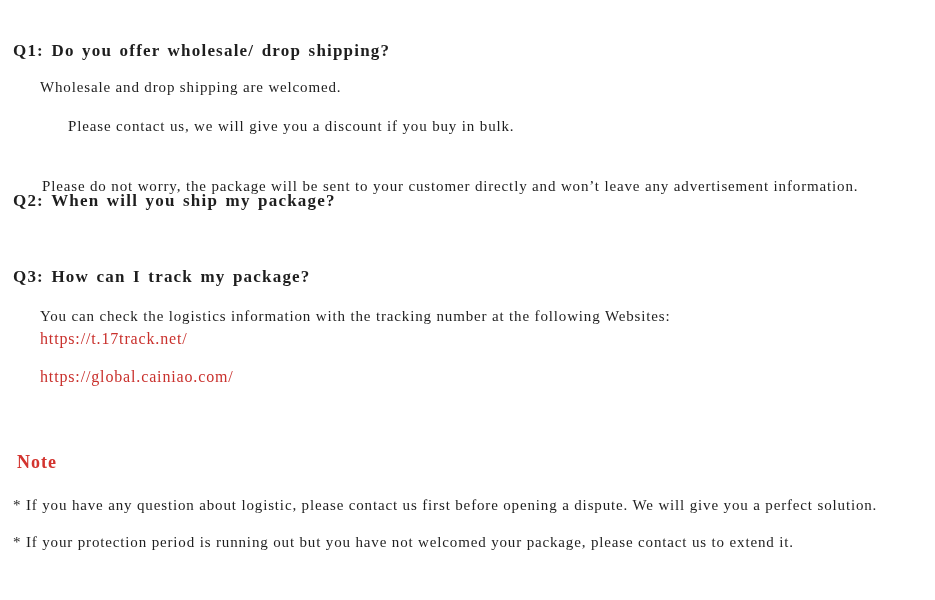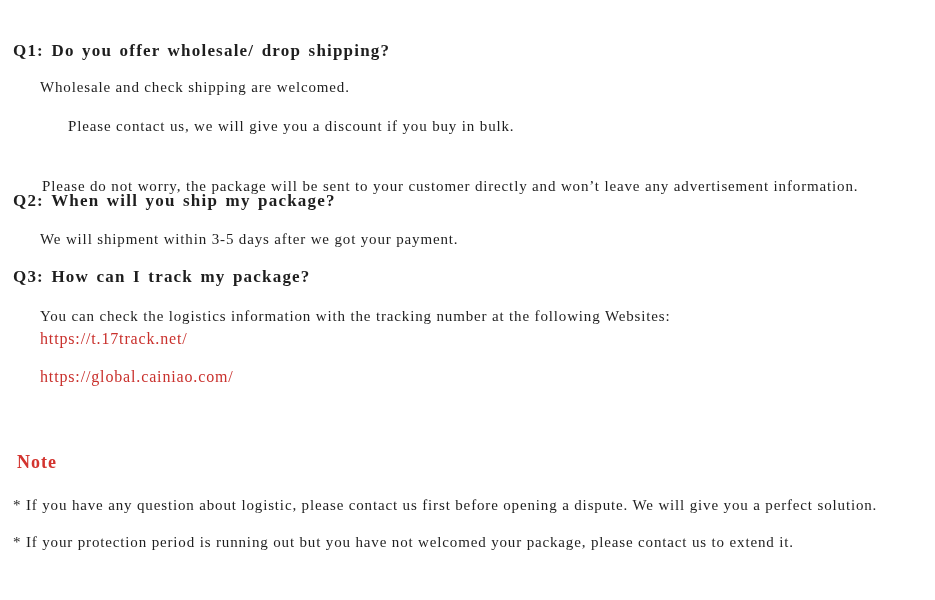--- a/index.html
+++ b/index.html
@@ -71,29 +71,28 @@
   #note-item-1{top:483px;}
   #note-item-2{top:520px;}
 </style>
 </head>
 <body>
 
 <main class="page">
 
   <h2 class="line question" id="q1-question">Q1: Do you offer wholesale/ drop shipping?</h2>
 
-  <p class="line answer" id="q1-answer-1">Wholesale and check shipping are welcomed.</p>
+  <p class="line answer" id="q1-answer-1">Wholesale and drop shipping are welcomed.</p>
 
   <p class="line answer" id="q1-answer-2">Please contact us, we will give you a discount if you buy in bulk.</p>
 
   <p class="line answer" id="q1-answer-3">Please do not worry, the package will be sent to your customer directly and won’t leave any advertisement information.</p>
 
   <h2 class="line question" id="q2-question">Q2: When will you ship my package?</h2>
 
-  <p class="line answer" id="q2-answer-1">We will shipment within 3-5 days after we got your payment.</p>
 
   <h2 class="line question" id="q3-question">Q3: How can I track my package?</h2>
 
   <p class="line answer" id="q3-answer-1">You can check the logistics information with the tracking number at the following Websites:</p>
 
   <a class="line link" id="q3-link-1">https://t.17track.net/</a>
 
   <a class="line link" id="q3-link-2">https://global.cainiao.com/</a>
 
   <h2 class="line note-title" id="note-title">Note</h2>

